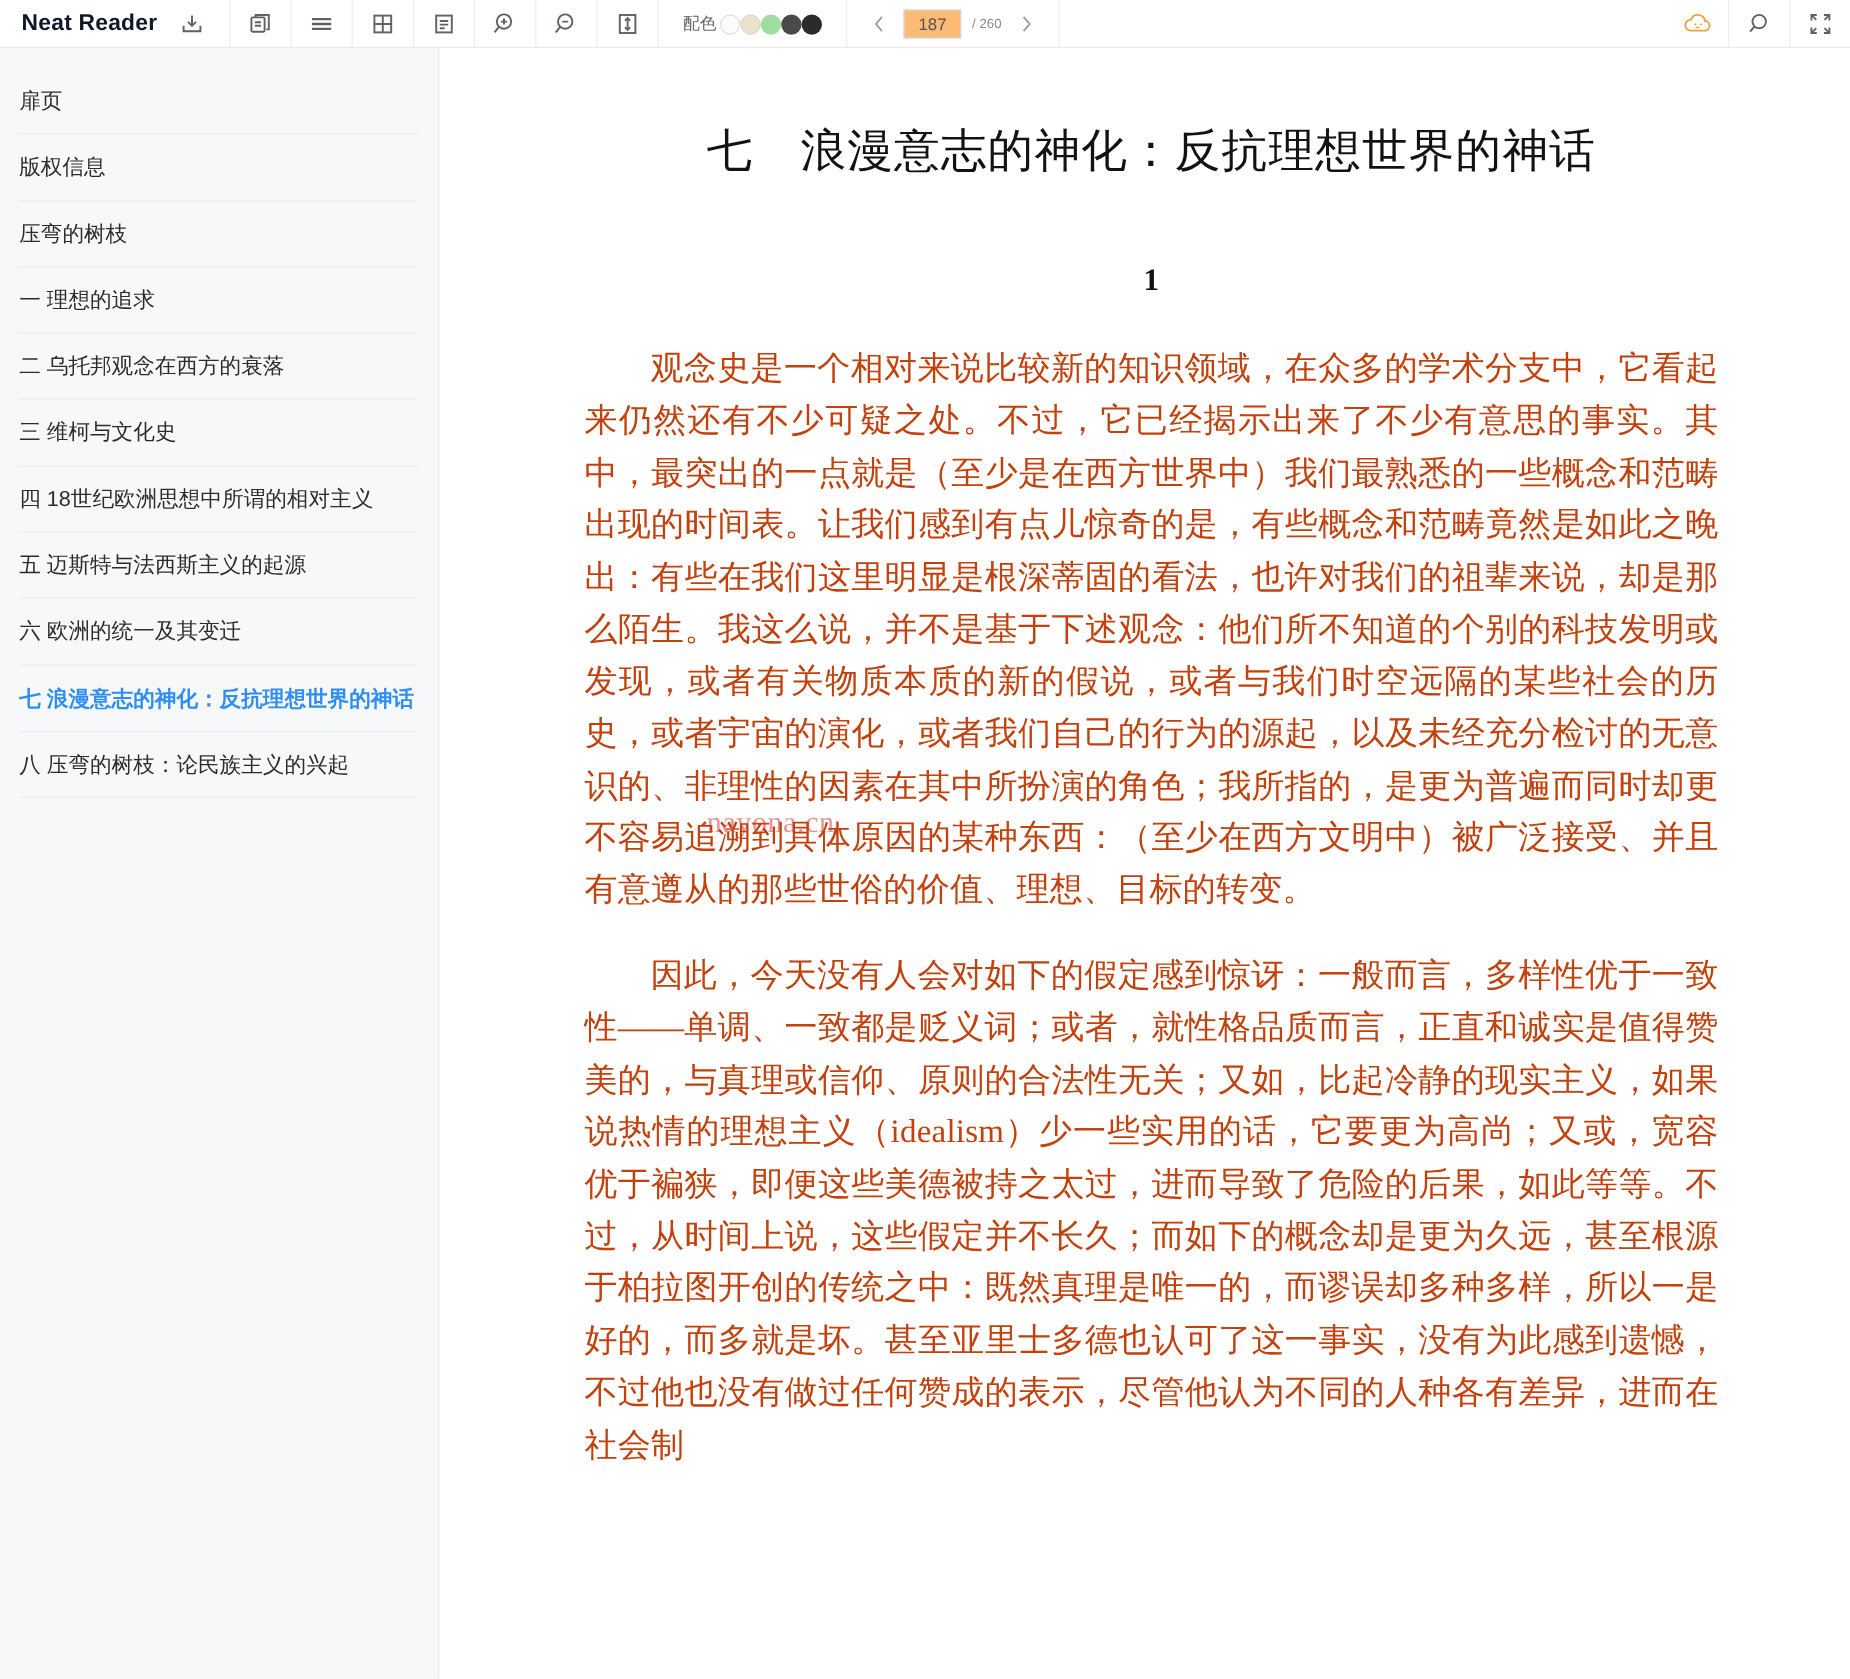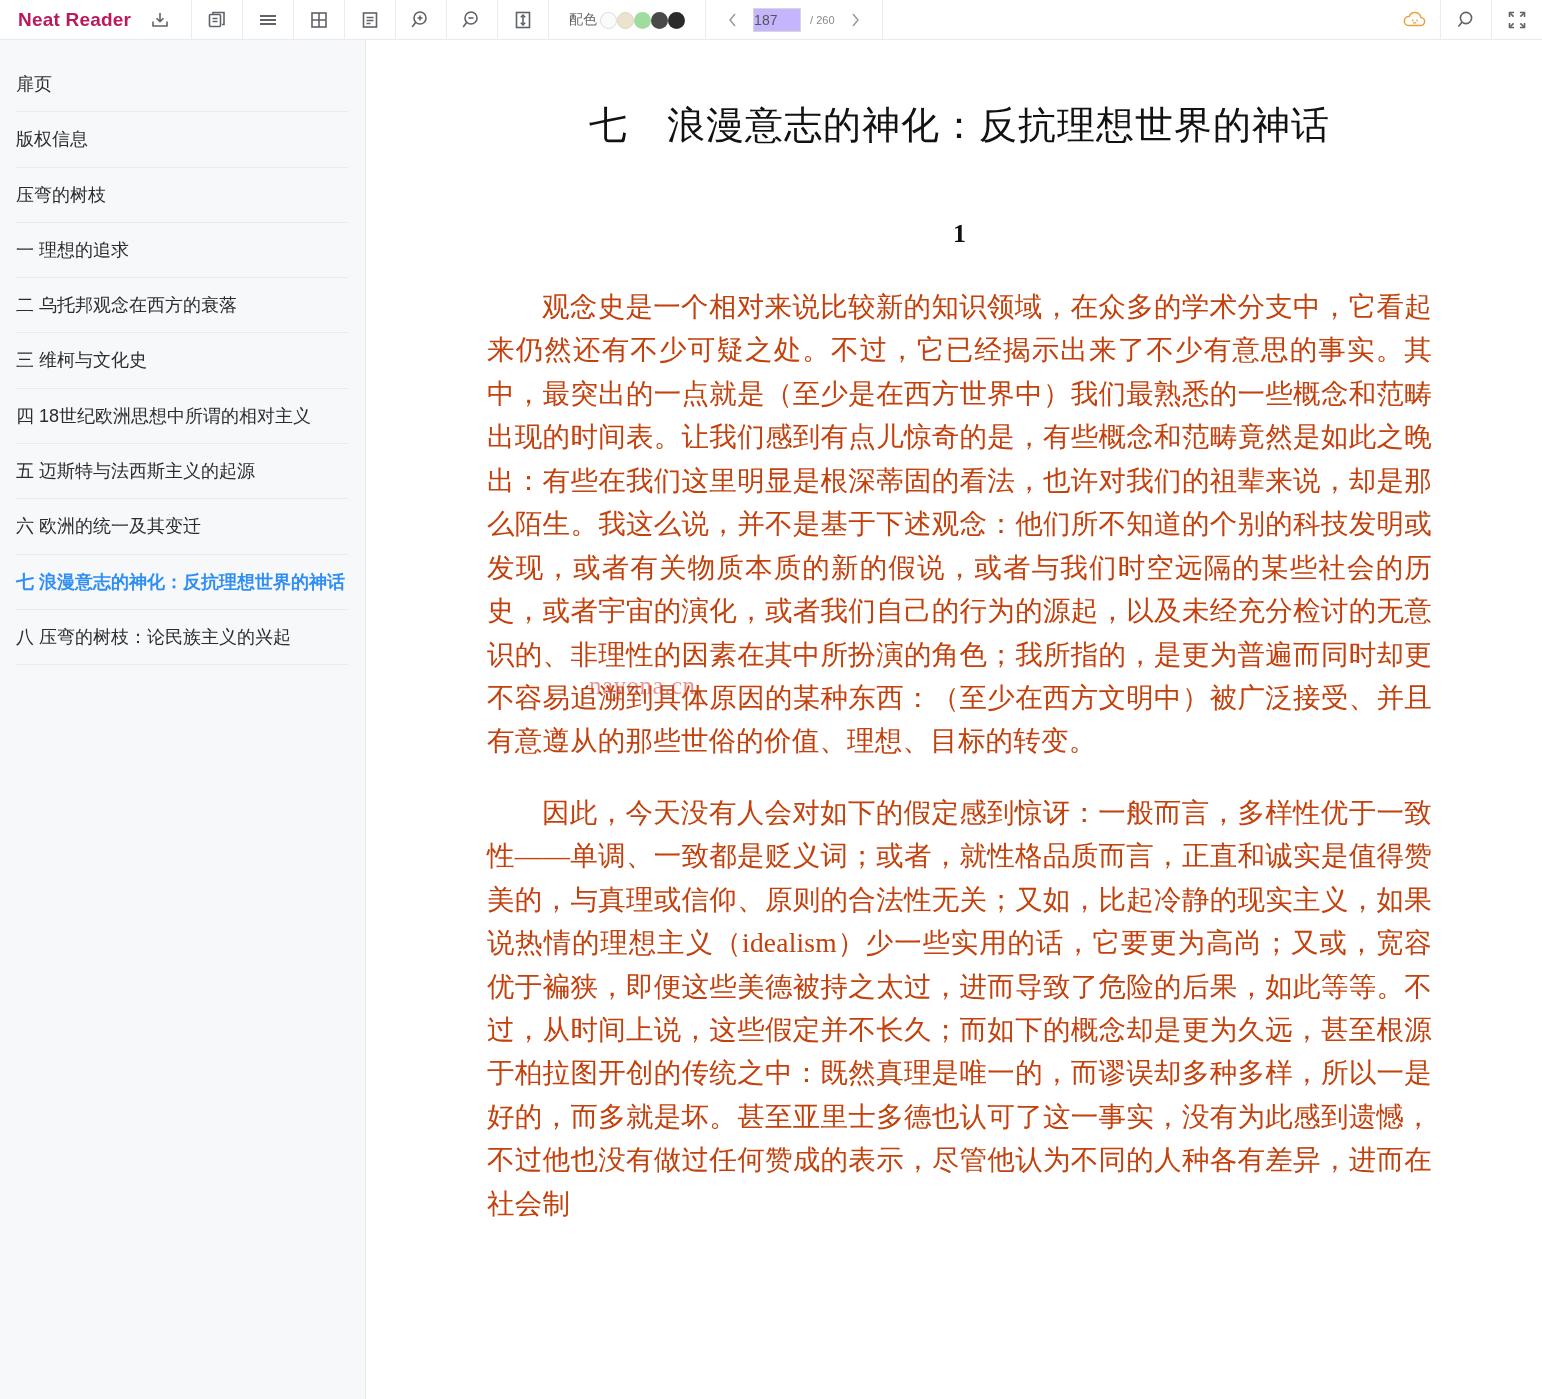--- a/index.html
+++ b/index.html
@@ -22,21 +22,21 @@
     display: flex; align-items: center;
     border-right: 1px solid #ededed;
     height: 40px;
   }
   .tb-group.noborder { border-right: none; }
   .brand {
     display: flex; align-items: center; gap: 12px;
     padding: 0 14px 0 18px;
   }
   .brand-name {
-    color: #be185d; font-size: 19px; font-weight: bold;
+    color: #0f172a; font-size: 19px; font-weight: bold;
     letter-spacing: .2px; white-space: nowrap;
   }
   .tb-btn {
     width: 50px; height: 40px;
     display: flex; align-items: center; justify-content: center;
     cursor: pointer;
   }
   .tb-btn svg { display: block; }
   .ico { stroke: #5f6368; fill: none; stroke-width: 1.6; }
 
@@ -46,22 +46,22 @@
   .dot { width: 17px; height: 17px; border-radius: 50%; cursor: pointer; }
 
   
   .pager { display: flex; align-items: center; gap: 9px; padding: 0 16px; }
   .pg-arrow {
     width: 22px; height: 26px; display: flex; align-items: center; justify-content: center;
     cursor: pointer;
   }
   .pg-input {
     width: 48px; height: 24px;
-    border: 1px solid #d8d8d8; background: #c4b5fd;
-    font-size: 14px; color: #555;
+    border: 1px solid #d8d8d8; background: #fdba74;
+    text-align: center; font-size: 14px; color: #555;
     font-family: "Liberation Sans", sans-serif;
     outline: none;
   }
   .pg-total { font-size: 11px; color: #8a8a8a; white-space: nowrap; }
 
   .tb-spacer { flex: 1; }
 
   
   #sidebar {
     position: absolute; top: 40px; left: 0;

